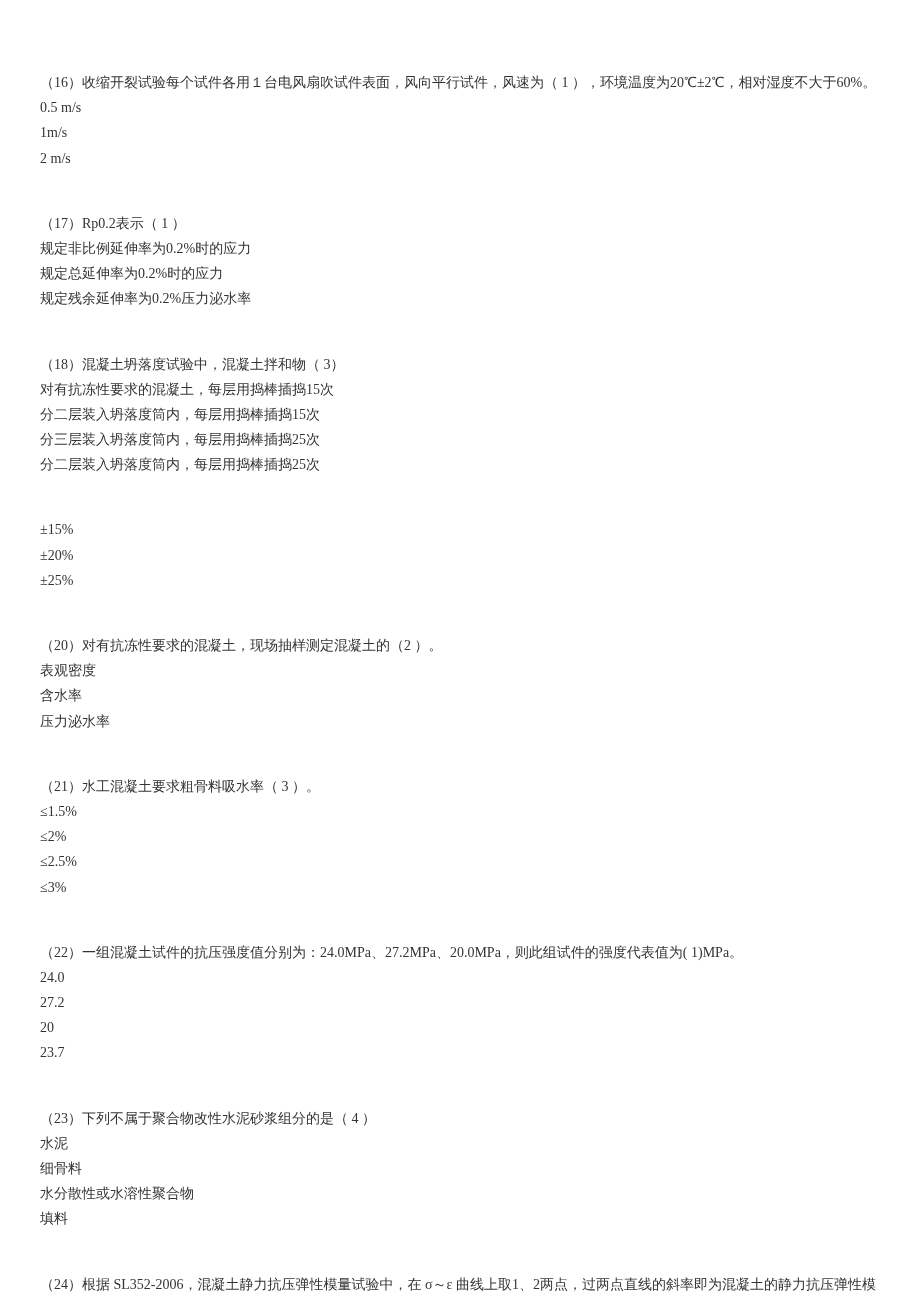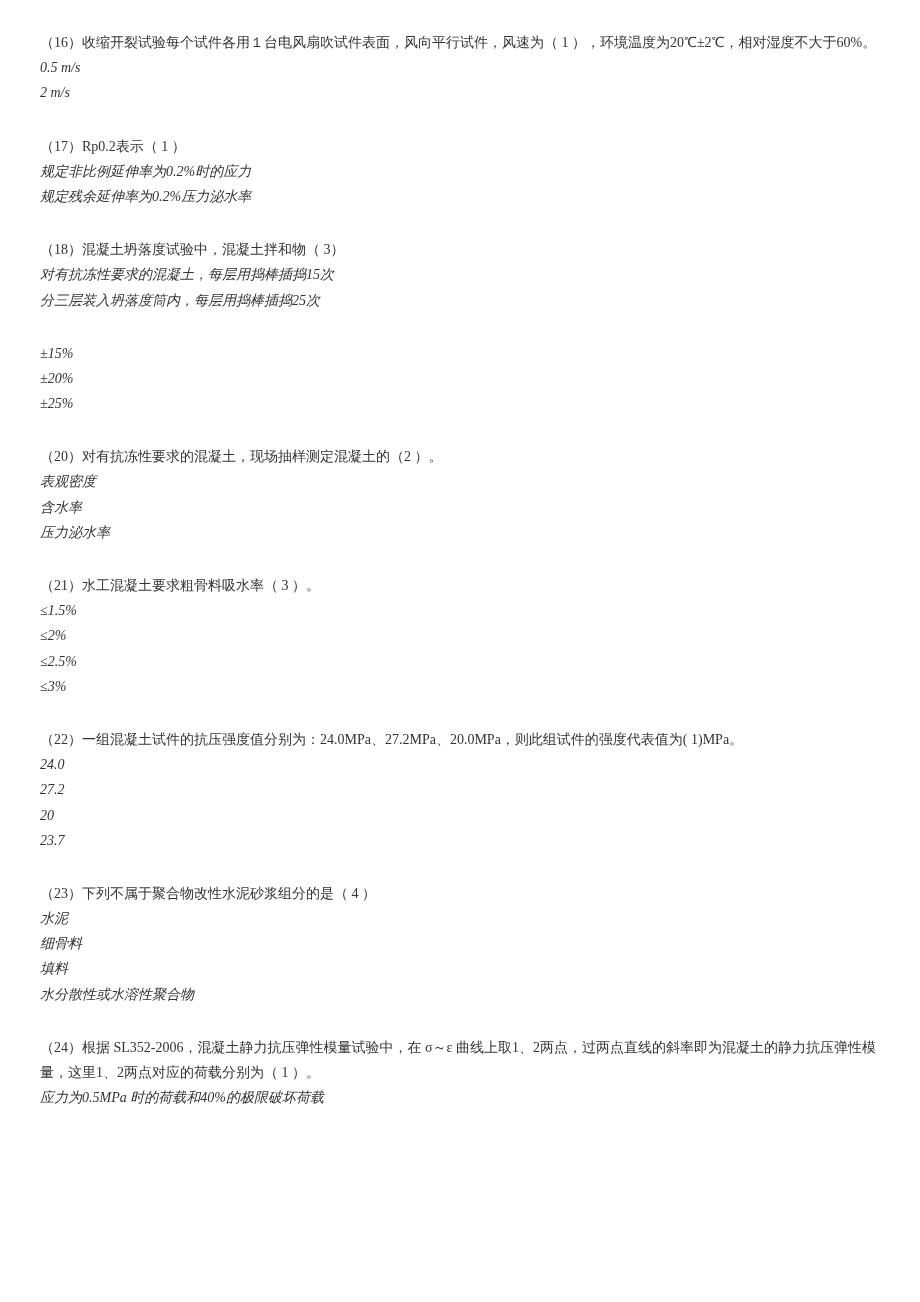--- a/index.html
+++ b/index.html
@@ -8,48 +8,52 @@
       line-height: 1.8;
       color: #333;
       background: #fff;
       margin: 0;
       padding: 30px 40px;
       width: 920px;
       box-sizing: border-box;
     }
     .question-block {
       margin-bottom: 28px;
+      margin-top: 40px;
     }
     .question-text {
       margin: 0;
     }
     .option {
       margin: 0;
-      font-style: italic;
     }
   </style>
 </head>
 <body>
 
 <div class="question-block">
   <p class="question-text">（16）收缩开裂试验每个试件各用１台电风扇吹试件表面，风向平行试件，风速为（ 1 ），环境温度为20℃±2℃，相对湿度不大于60%。</p>
   <p class="option">0.5 m/s</p>
+  <p class="option">1m/s</p>
   <p class="option">2 m/s</p>
 </div>
 
 <div class="question-block">
   <p class="question-text">（17）Rp0.2表示（ 1 ）</p>
   <p class="option">规定非比例延伸率为0.2%时的应力</p>
+  <p class="option">规定总延伸率为0.2%时的应力</p>
   <p class="option">规定残余延伸率为0.2%压力泌水率</p>
 </div>
 
 <div class="question-block">
   <p class="question-text">（18）混凝土坍落度试验中，混凝土拌和物（ 3）</p>
   <p class="option">对有抗冻性要求的混凝土，每层用捣棒插捣15次</p>
+  <p class="option">分二层装入坍落度筒内，每层用捣棒插捣15次</p>
   <p class="option">分三层装入坍落度筒内，每层用捣棒插捣25次</p>
+  <p class="option">分二层装入坍落度筒内，每层用捣棒插捣25次</p>
 </div>
 
 <div class="question-block">
   <p class="option">±15%</p>
   <p class="option">±20%</p>
   <p class="option">±25%</p>
 </div>
 
 <div class="question-block">
   <p class="question-text">（20）对有抗冻性要求的混凝土，现场抽样测定混凝土的（2 ）。</p>
@@ -71,20 +75,20 @@
   <p class="option">24.0</p>
   <p class="option">27.2</p>
   <p class="option">20</p>
   <p class="option">23.7</p>
 </div>
 
 <div class="question-block">
   <p class="question-text">（23）下列不属于聚合物改性水泥砂浆组分的是（ 4 ）</p>
   <p class="option">水泥</p>
   <p class="option">细骨料</p>
+  <p class="option">水分散性或水溶性聚合物</p>
   <p class="option">填料</p>
-  <p class="option">水分散性或水溶性聚合物</p>
 </div>
 
 <div class="question-block">
   <p class="question-text">（24）根据 SL352-2006，混凝土静力抗压弹性模量试验中，在 σ～ε 曲线上取1、2两点，过两点直线的斜率即为混凝土的静力抗压弹性模量，这里1、2两点对应的荷载分别为（ 1 ）。</p>
   <p class="option">应力为0.5MPa 时的荷载和40%的极限破坏荷载</p>
 </div>
 
 </body></html>

